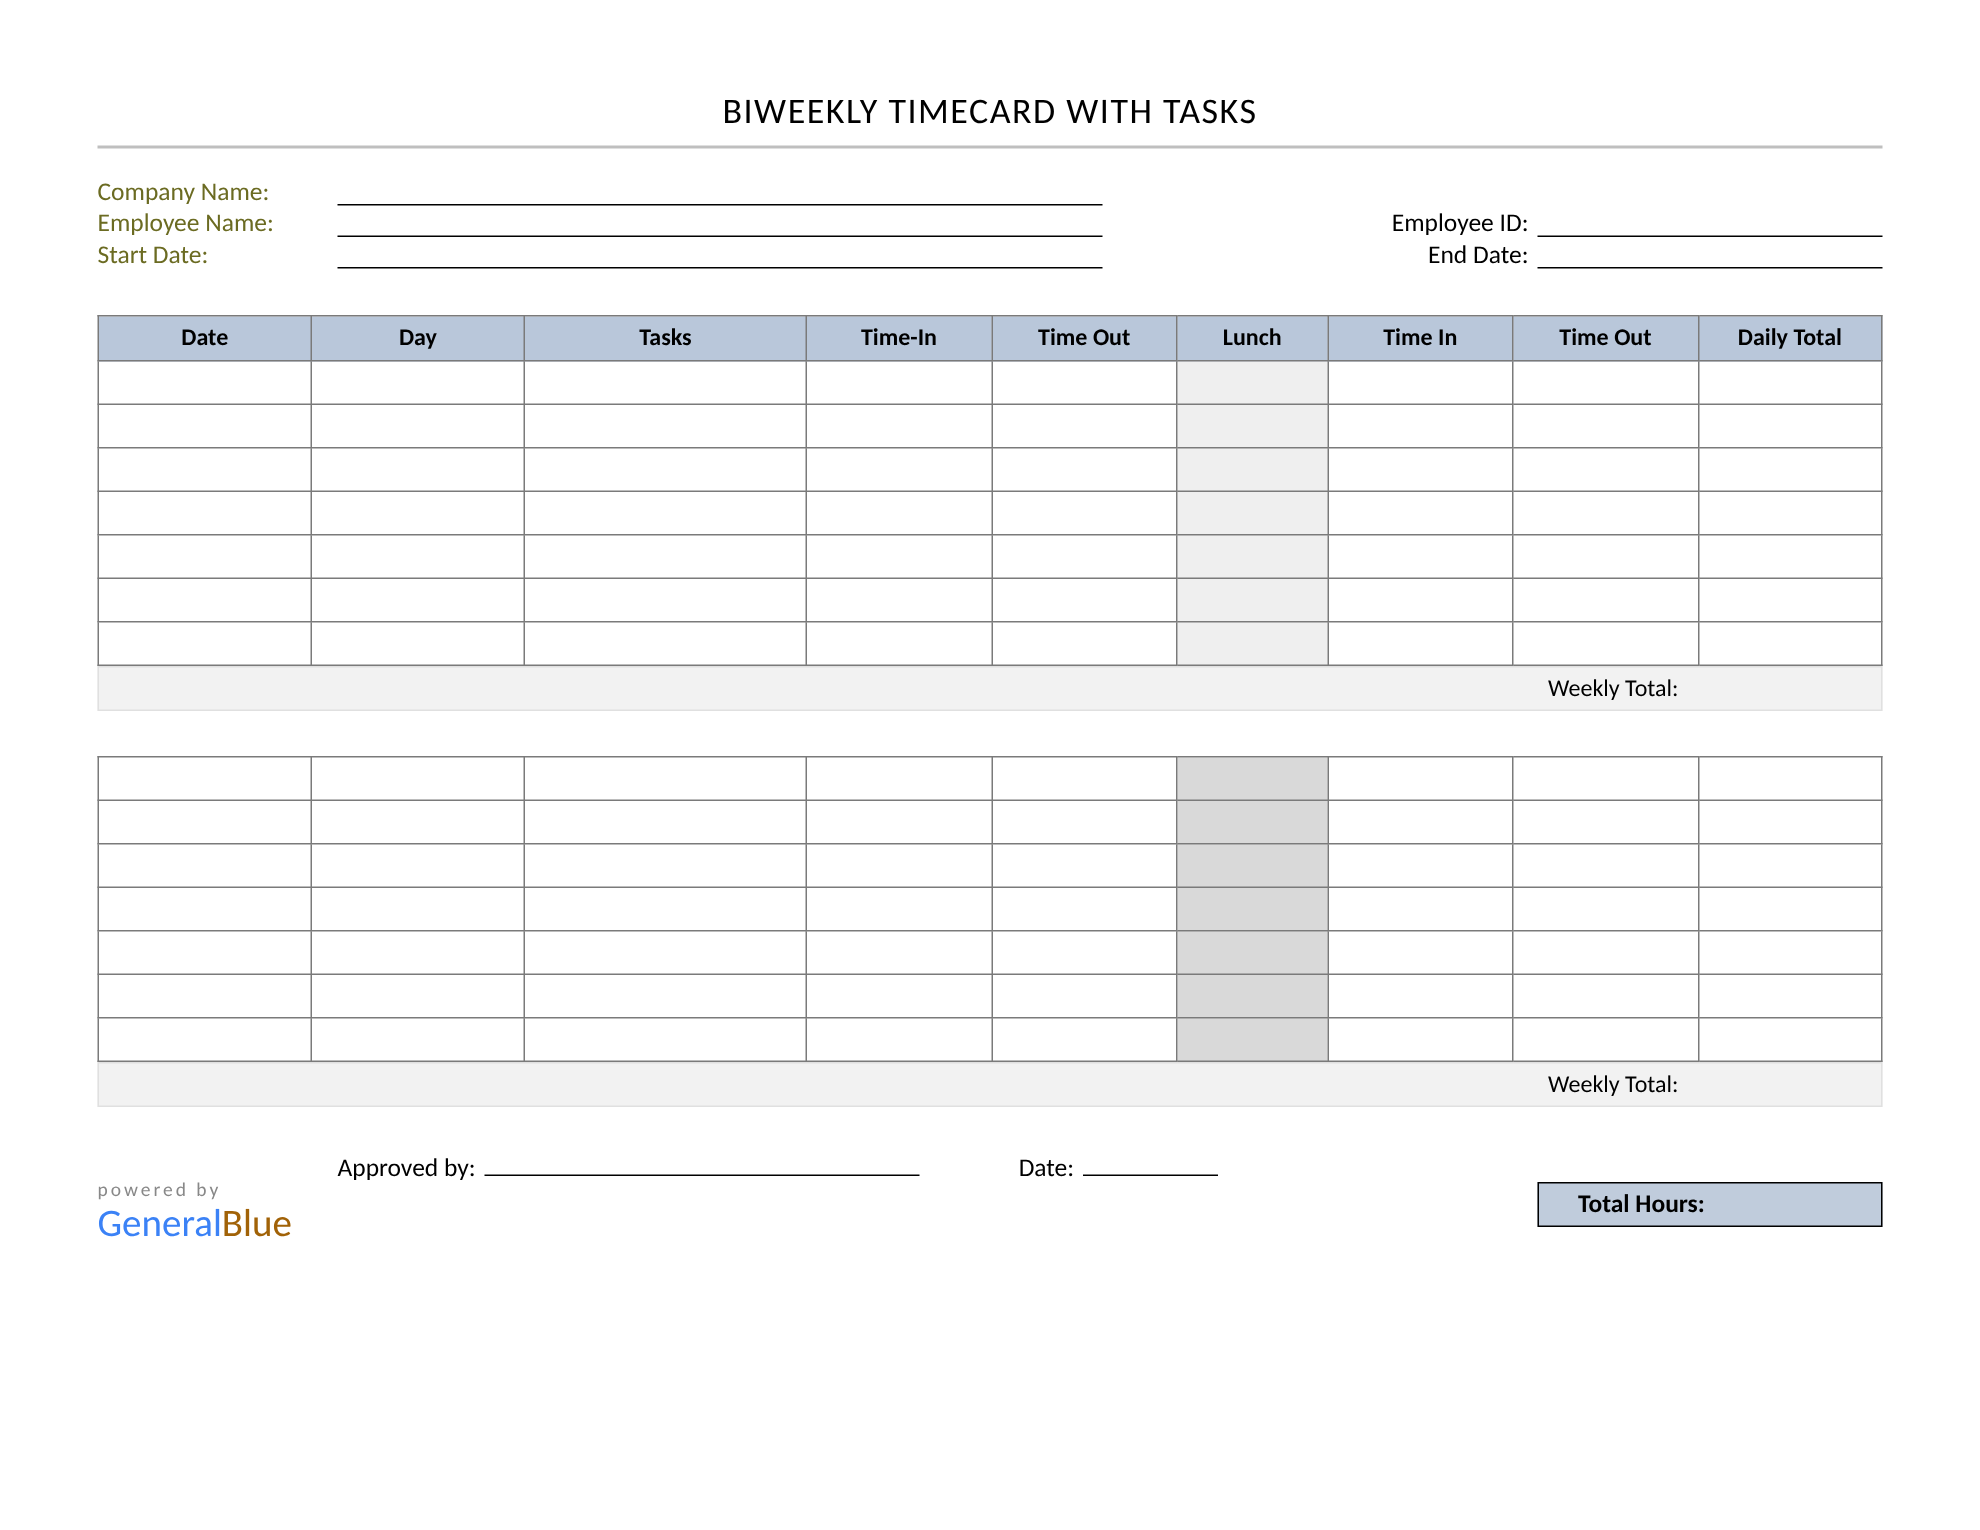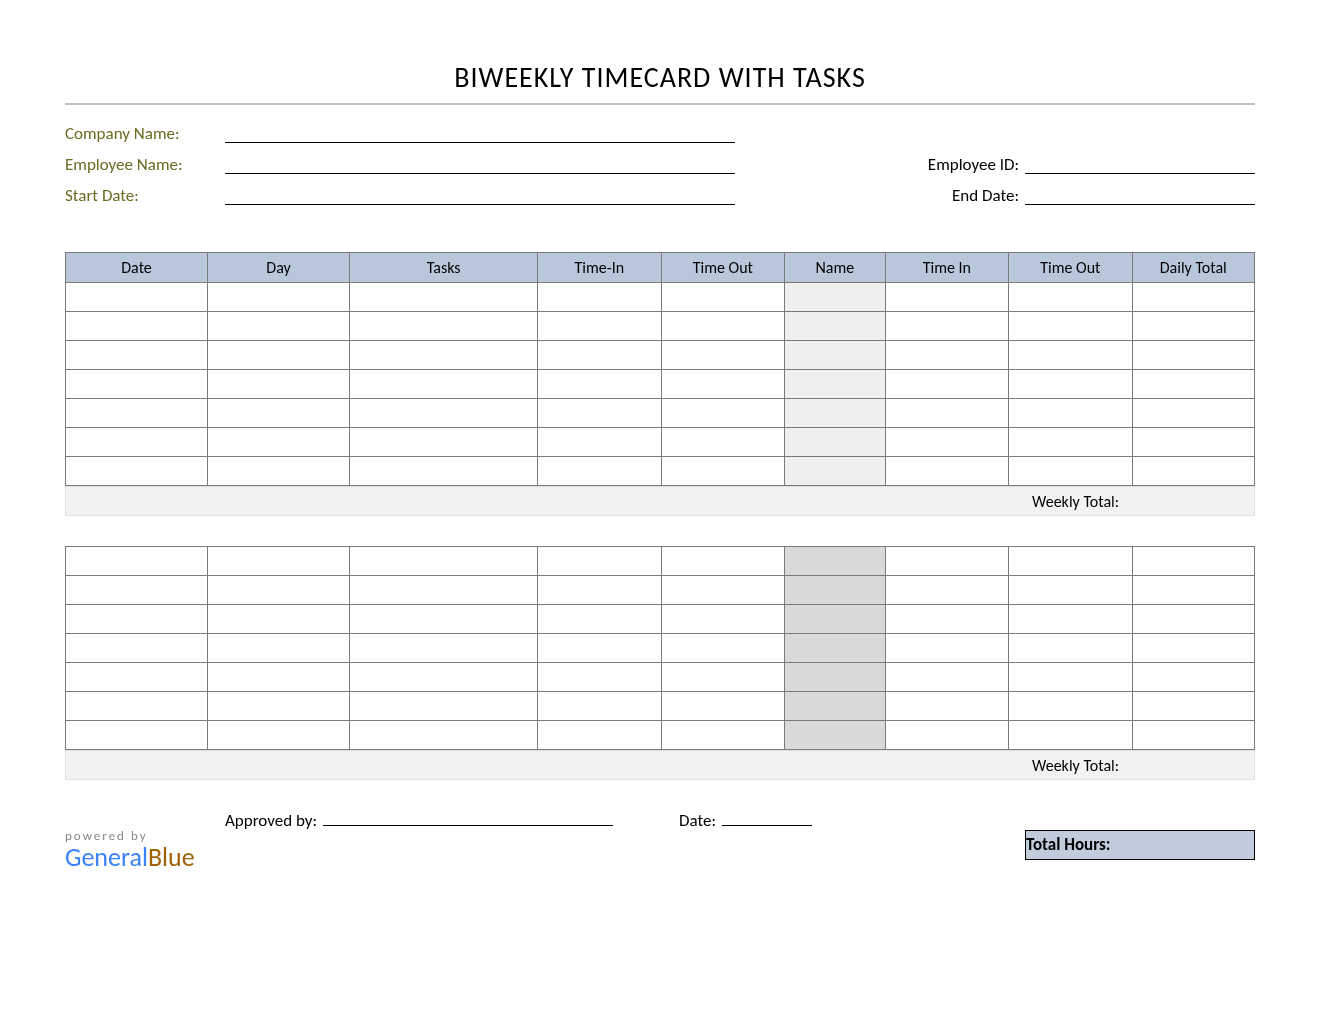--- a/index.html
+++ b/index.html
@@ -6,36 +6,35 @@
     body {
       font-family: Calibri, Arial, sans-serif;
       background: #fff;
       width: 1320px;
       height: 1020px;
       padding: 60px 65px;
       color: #000;
     }
     .title {
       text-align: center;
-      font-size: 28px;
+      font-size: 24px;
       letter-spacing: 1px;
       font-weight: 400;
       margin-bottom: 8px;
     }
     .title-rule {
       height: 2px;
       background: #bfbfbf;
       margin-bottom: 18px;
     }
     .info {
       display: grid;
       grid-template-columns: 160px 510px 1fr 230px;
-      row-gap: 10px;
       font-size: 17px;
-      margin-bottom: 46px;
+      margin-bottom: 30px;
     }
     .info-label-left {
       color: #6b6b22;
       font-weight: 400;
     }
     .info-label-right {
       text-align: right;
       padding-right: 6px;
     }
     .info-line {
@@ -44,21 +43,21 @@
     }
     .timecard-table {
       width: 100%;
       border-collapse: collapse;
       font-size: 16px;
     }
     .timecard-table th {
       background: #b9c7da;
       border: 1.5px solid #7a7a7a;
       padding: 5px 4px;
-      font-weight: normal;
+      font-weight: bold;
       text-align: center;
     }
     .timecard-table td {
       border: 1.5px solid #7a7a7a;
       height: 29px;
       padding: 0;
     }
     .col-date { width: 130px; }
     .col-day { width: 130px; }
     .col-tasks { width: 172px; }
@@ -117,21 +116,21 @@
       position: absolute;
       right: 0;
       top: 20px;
       width: 230px;
       height: 30px;
       background: #c0ccdc;
       border: 1.5px solid #000;
       font-size: 17px;
       font-weight: bold;
       line-height: 28px;
-      padding-left: 0;
+      padding-left: 26px;
     }
   </style>
 </head>
 <body>
 
 <div class="title">BIWEEKLY TIMECARD WITH TASKS</div>
 <div class="title-rule"></div>
 
 <div class="info">
   <div class="info-label-left">Company Name:</div>
@@ -151,21 +150,21 @@
 </div>
 
 <table class="timecard-table">
   <thead>
     <tr>
       <th class="col-date">Date</th>
       <th class="col-day">Day</th>
       <th class="col-tasks">Tasks</th>
       <th class="col-time">Time-In</th>
       <th class="col-time">Time Out</th>
-      <th class="col-lunch">Name</th>
+      <th class="col-lunch">Lunch</th>
       <th class="col-time">Time In</th>
       <th class="col-time">Time Out</th>
       <th class="col-total">Daily Total</th>
     </tr>
   </thead>
   <tbody>
     <tr>
         <td></td>
         <td></td>
         <td></td>

